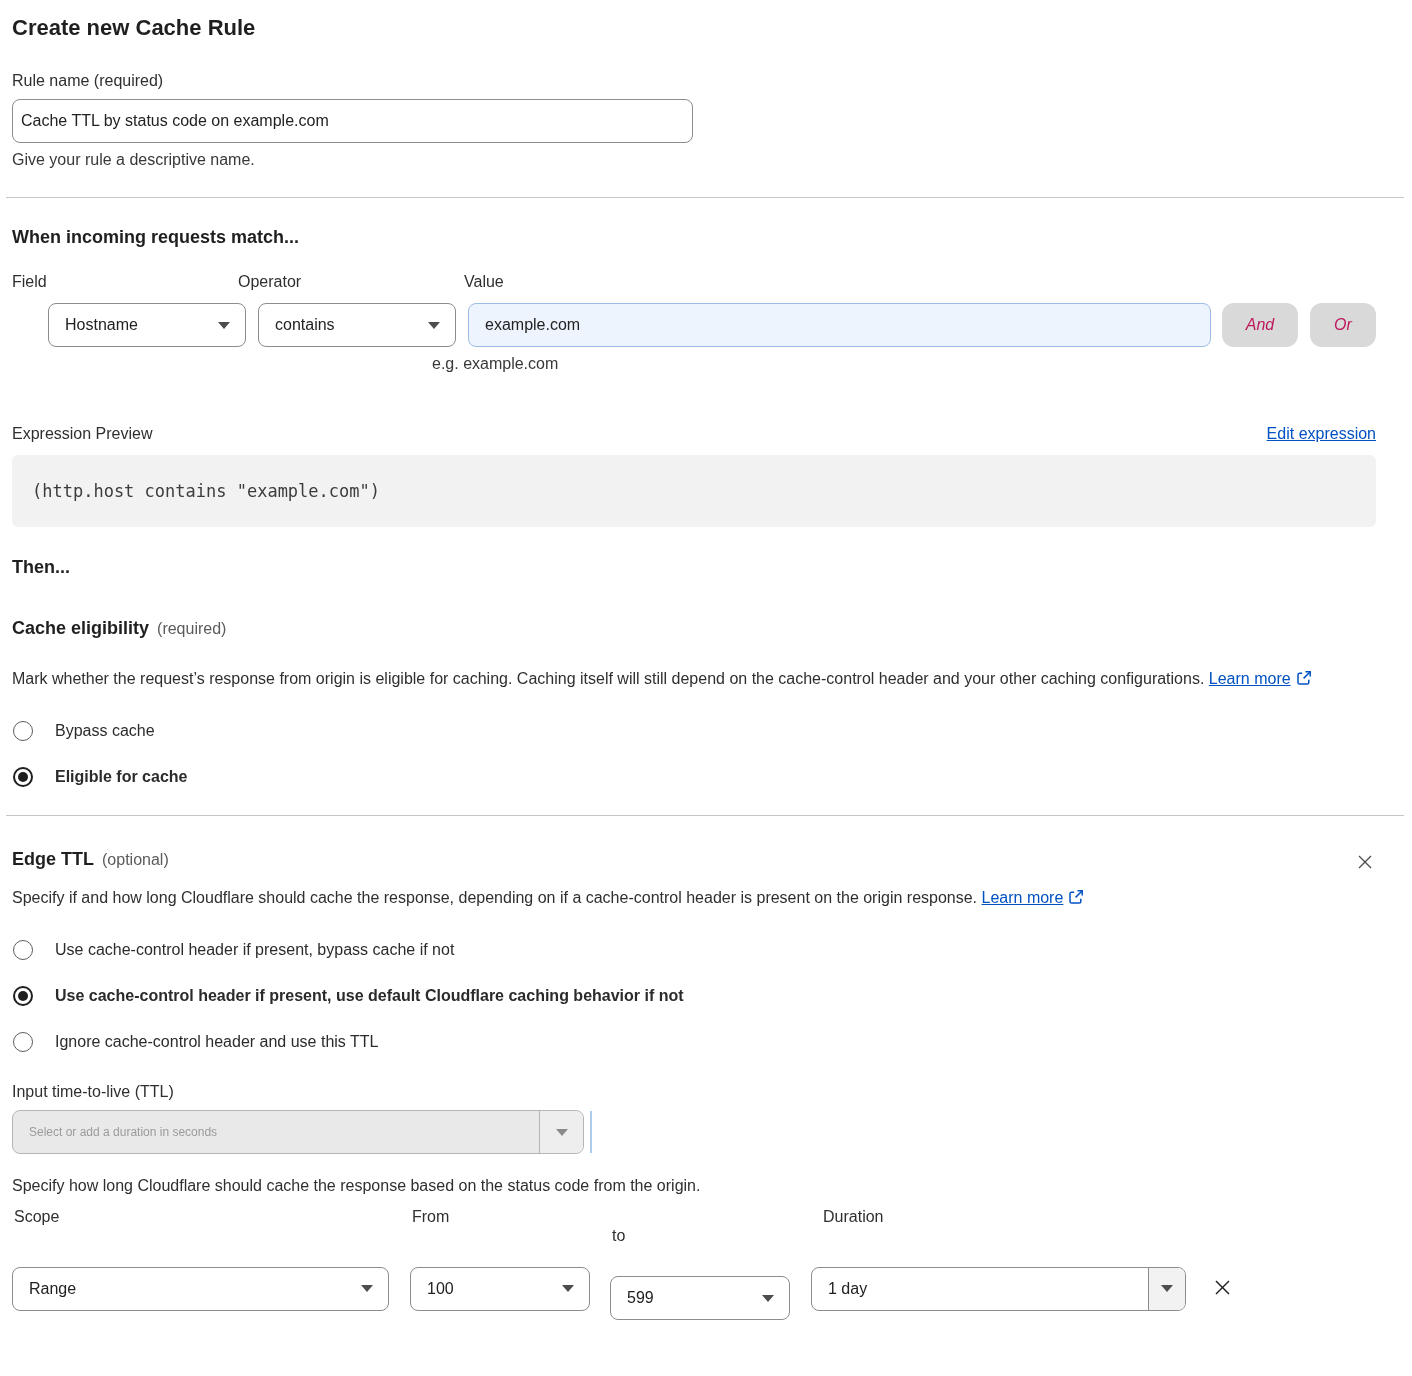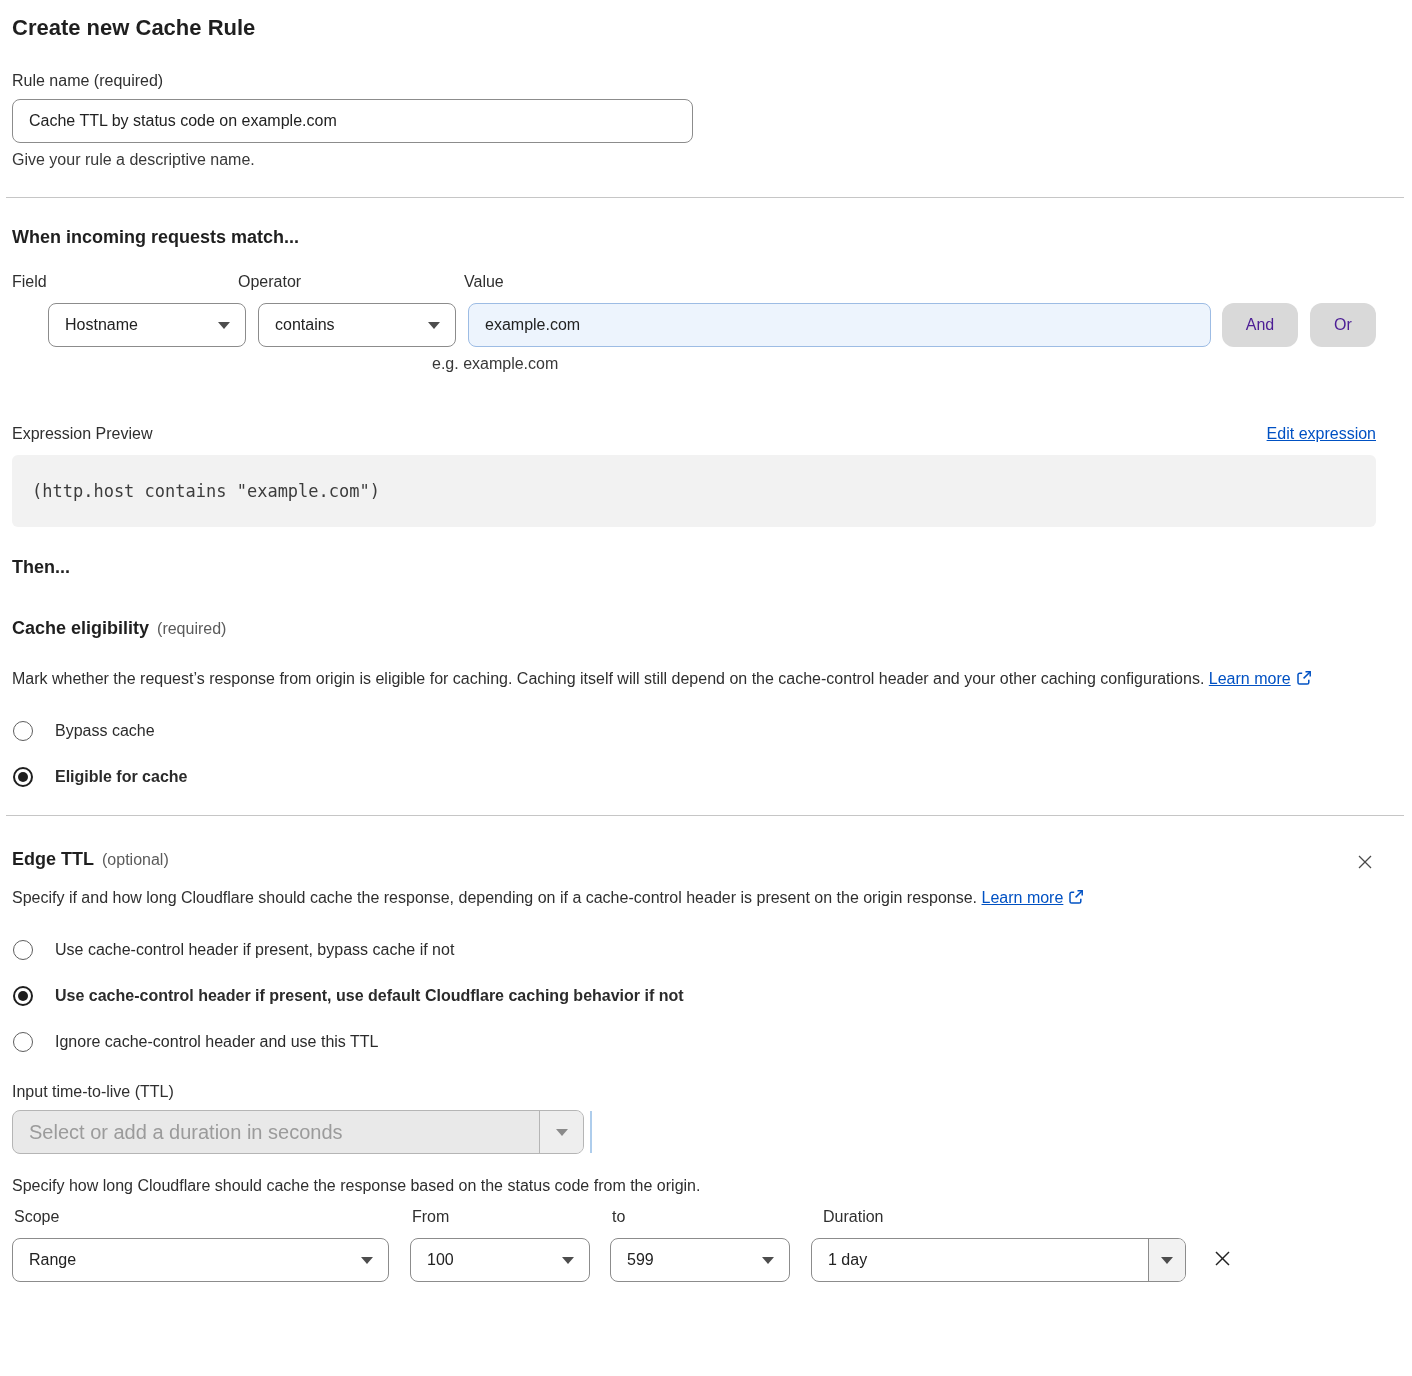--- a/index.html
+++ b/index.html
@@ -10,21 +10,21 @@
     color:#2f2f2f;
   }
   .page { padding:14px 36px 0 12px; }
 
   h1.page-title { margin:0; font-size:22px; line-height:28px; font-weight:700; color:#1f1f1f; }
 
   .field-label { margin-top:30px; font-size:16px; color:#2f2f2f; }
   .text-input {
     margin-top:9px; width:681px; height:44px;
     border:1px solid #8c8c8c; border-radius:8px;
-    padding:0 16px; font-size:16px; color:#222;
+    padding:0 8px; font-size:16px; color:#222;
     font-family:"Liberation Sans", sans-serif; background:#fff;
     display:block; outline:none;
   }
   .help { margin-top:8px; font-size:16px; color:#383838; }
 
   .divider { border:none; border-top:1px solid #c6c6c6; margin:28px 0 0 -6px; width:1398px; }
 
   h2.section-title { margin:27px 0 0; font-size:18px; line-height:24px; font-weight:700; color:#1f1f1f; }
 
   .labels-row { display:flex; margin-top:24px; font-size:16px; color:#2f2f2f;gap:16px; }
@@ -40,22 +40,22 @@
   }
   .caret { width:0; height:0; border-left:6px solid transparent; border-right:6px solid transparent; border-top:7px solid #4d4d4d; flex:none; }
   .value-input {
     flex:1; height:44px; background:#edf4fd;
     border:1px solid #9dbce4; border-radius:8px;
     padding:0 16px; font-size:16px; color:#222;
     font-family:"Liberation Sans", sans-serif; outline:none; min-width:0;
   }
   .gray-btn {
     height:44px; background:#d9d9d9; border:none; border-radius:12px;
-    font-family:"Liberation Sans", sans-serif; font-size:16px; color:#4c1d95;
-    cursor:pointer; flex:none;
+    font-family:"Liberation Sans", sans-serif; font-size:16px; color:#be185d;
+    cursor:pointer; flex:none;font-style:italic;
   }
   .btn-and { width:76px; margin-left:11px; }
   .btn-or  { width:66px; margin-left:12px; }
   .value-help { margin-left:420px; }
 
   .expr-row { display:flex; justify-content:space-between; align-items:flex-end; margin-top:52px; font-size:16px; }
   .link { color:#0051c3; text-decoration:underline; cursor:pointer; }
   .learn-more { white-space:nowrap; }
   .ext-icon { margin-left:5px; vertical-align:-2px; }
 
@@ -87,33 +87,33 @@
   .radio-label.bold { font-weight:700; }
 
   .close-btn { background:none; border:none; padding:2px; cursor:pointer; margin-top:2px; }
 
   .ttl-label { margin-top:31px; font-size:16px; }
   .ttl-row { display:flex; align-items:center; margin-top:9px; }
   .disabled-select {
     display:flex; width:572px; height:44px; background:#e9e9e9;
     border:1px solid #b5b5b5; border-radius:8px; overflow:hidden;
   }
-  .ds-text { flex:1; display:flex; align-items:center; padding:0 16px; font-size:20px; color:#9b9b9b; }
+  .ds-text { flex:1; display:flex; align-items:center; padding:0 16px; font-size:12px; color:#9b9b9b; }
   .ds-arrow { width:44px; border-left:1px solid #b5b5b5; background:#eeeeee; display:flex; align-items:center; justify-content:center; }
   .ds-arrow .caret { border-top-color:#8a8a8a; }
   .caret-line { width:2px; height:42px; background:#aecdec; margin-left:6px; }
 
   .status-title { margin-top:29px; font-size:16.5px; font-weight:700; color:#1f1f1f; }
   .status-desc { margin-top:23px; font-size:16px; }
 
   .sc-labels { display:flex; margin-top:13px; font-size:16px; }
   .sc-controls { display:flex; margin-top:12px; align-items:center; }
   .w-scope { width:377px; margin-right:21px; }
   .w-from  { width:180px; margin-right:20px; }
-  .w-to    { width:180px; margin-right:21px; }
+  .w-to    { width:180px; margin-right:21px;margin-top:19px; }
   .w-dur   { width:375px; }
   .lbl-pad { padding-left:2px; }
   .lbl-dur { padding-left:12px; }
 
   .combo { display:flex; width:375px; height:44px; border:1px solid #8c8c8c; border-radius:8px; overflow:hidden; background:#fff; }
   .combo-text { flex:1; display:flex; align-items:center; padding:0 16px; font-size:16px; color:#222; }
   .combo-arrow { width:37px; border-left:1px solid #8c8c8c; background:#f2f2f2; display:flex; align-items:center; justify-content:center; cursor:pointer; }
 
   .remove-btn { background:none; border:none; padding:2px; margin-left:24px; cursor:pointer; }
 </style>

